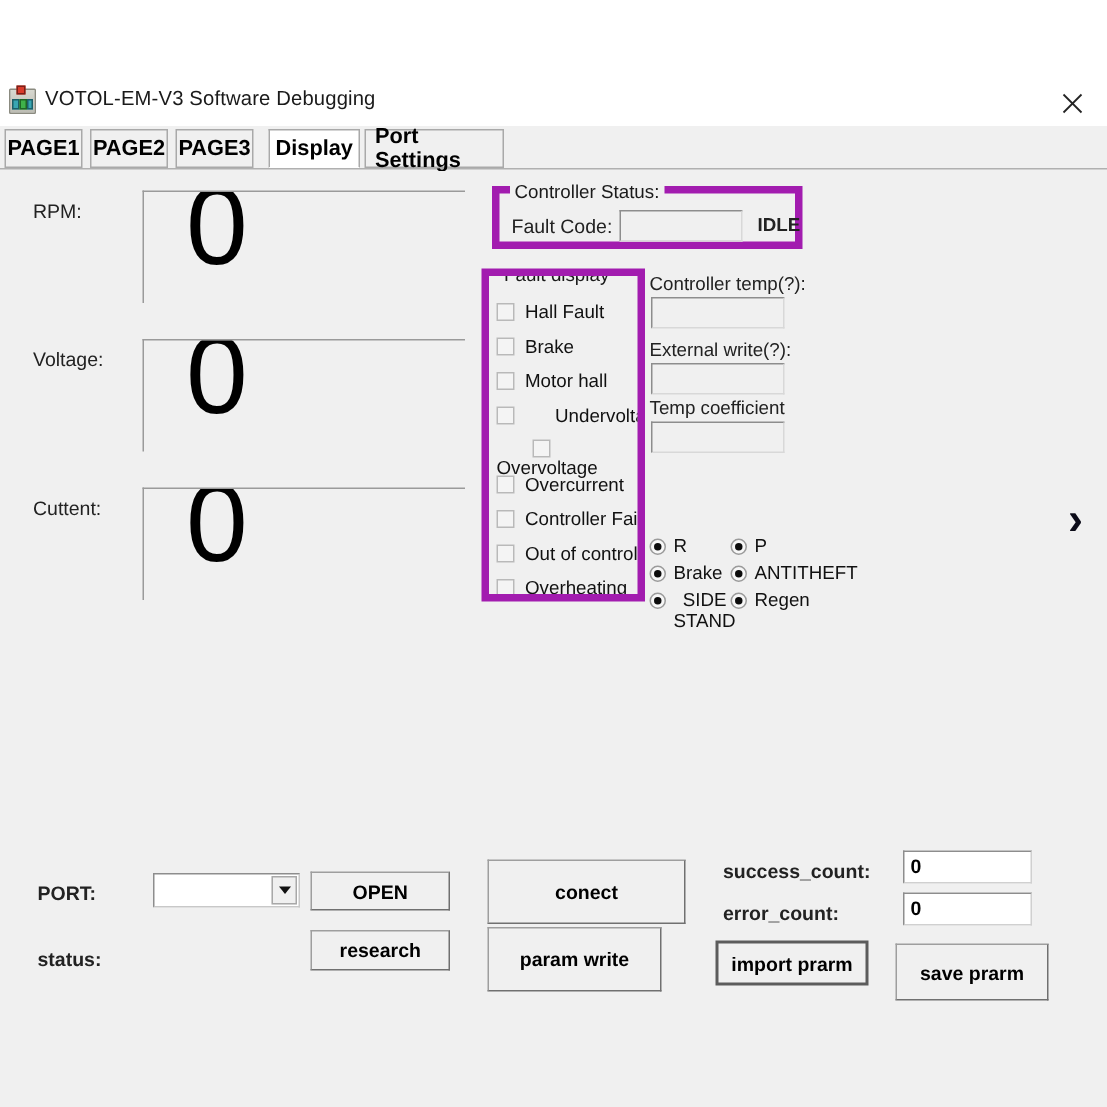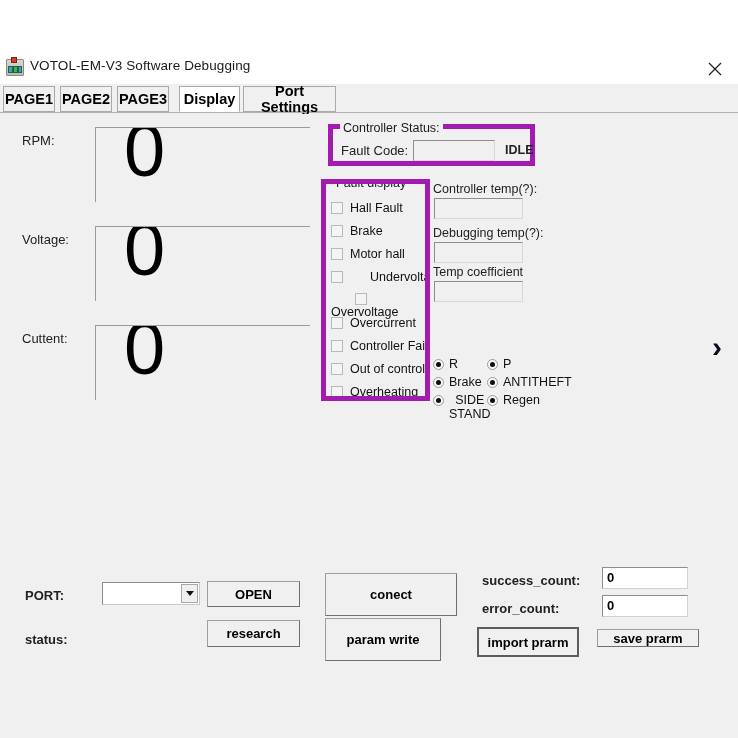--- a/index.html
+++ b/index.html
@@ -71,21 +71,20 @@
     cursor: default;
   }
   #close-button svg { position: absolute; left: 15px; top: 10px; }
 
   
   #tabstrip {
     position: absolute;
     left: 0; top: 84px;
     width: 738px; height: 30px;
     background: #f0f0f0;
-    text-align: center;
   }
   #tabstrip .tabline {
     position: absolute;
     left: 0; top: 28px;
     width: 738px; height: 1px;
     background: #b0b0b0;
   }
   .tab {
     position: absolute;
     top: 2px;
@@ -375,21 +374,21 @@
         </div>
       <div class="cbrow" style="left:5px;  top:201px;">
           <span class="cbox"></span>
           <span class="cbl">Overheating</span>
         </div>
     </div>
 
     <div class="lbl" style="left:433px; top:68px; font-size:12.5px;">Controller temp(?):</div>
     <div class="tfield" style="left:434px; top:84px; width:89px; height:21px;"></div>
 
-    <div class="lbl" style="left:433px; top:112px; font-size:12.5px;">Debugging temp(?):</div>
+    <div class="lbl" style="left:433px; top:112px; font-size:12.5px;">External write(?):</div>
     <div class="tfield" style="left:434px; top:128px; width:89px; height:21px;"></div>
 
     <div class="lbl" style="left:433px; top:151px; font-size:12.5px;">Temp coefficient</div>
     <div class="tfield" style="left:434px; top:167px; width:89px; height:21px;"></div>
 
 
     <div class="rbrow" style="left:433px; top:243px;">
         <span class="radio on"></span>
         <span class="rbl">R</span>
       </div>
@@ -428,18 +427,18 @@
     <div class="btn" style="left:325px; top:459px; width:132px; height:43px;">conect</div>
     <div class="btn" style="left:325px; top:504px; width:116px; height:43px;">param write</div>
 
     <div class="lbl" style="left:482px; top:459px; font-weight:bold; font-size:13px;">success_count:</div>
     <div class="tfield-wht" style="left:602px; top:453px; width:86px; height:22px;">0</div>
 
     <div class="lbl" style="left:482px; top:487px; font-weight:bold; font-size:13px;">error_count:</div>
     <div class="tfield-wht" style="left:602px; top:481px; width:86px; height:22px;">0</div>
 
     <div class="btn thick" style="left:477px; top:513px; width:102px; height:30px;">import prarm</div>
-    <div class="btn" style="left:597px; top:515px; width:102px; height:18px;">save prarm</div>
+    <div class="btn" style="left:597px; top:515px; width:102px; height:38px;">save prarm</div>
   </div>
 
   <div id="right-chevron">›</div>
 
 </div>
 
 </body></html>

